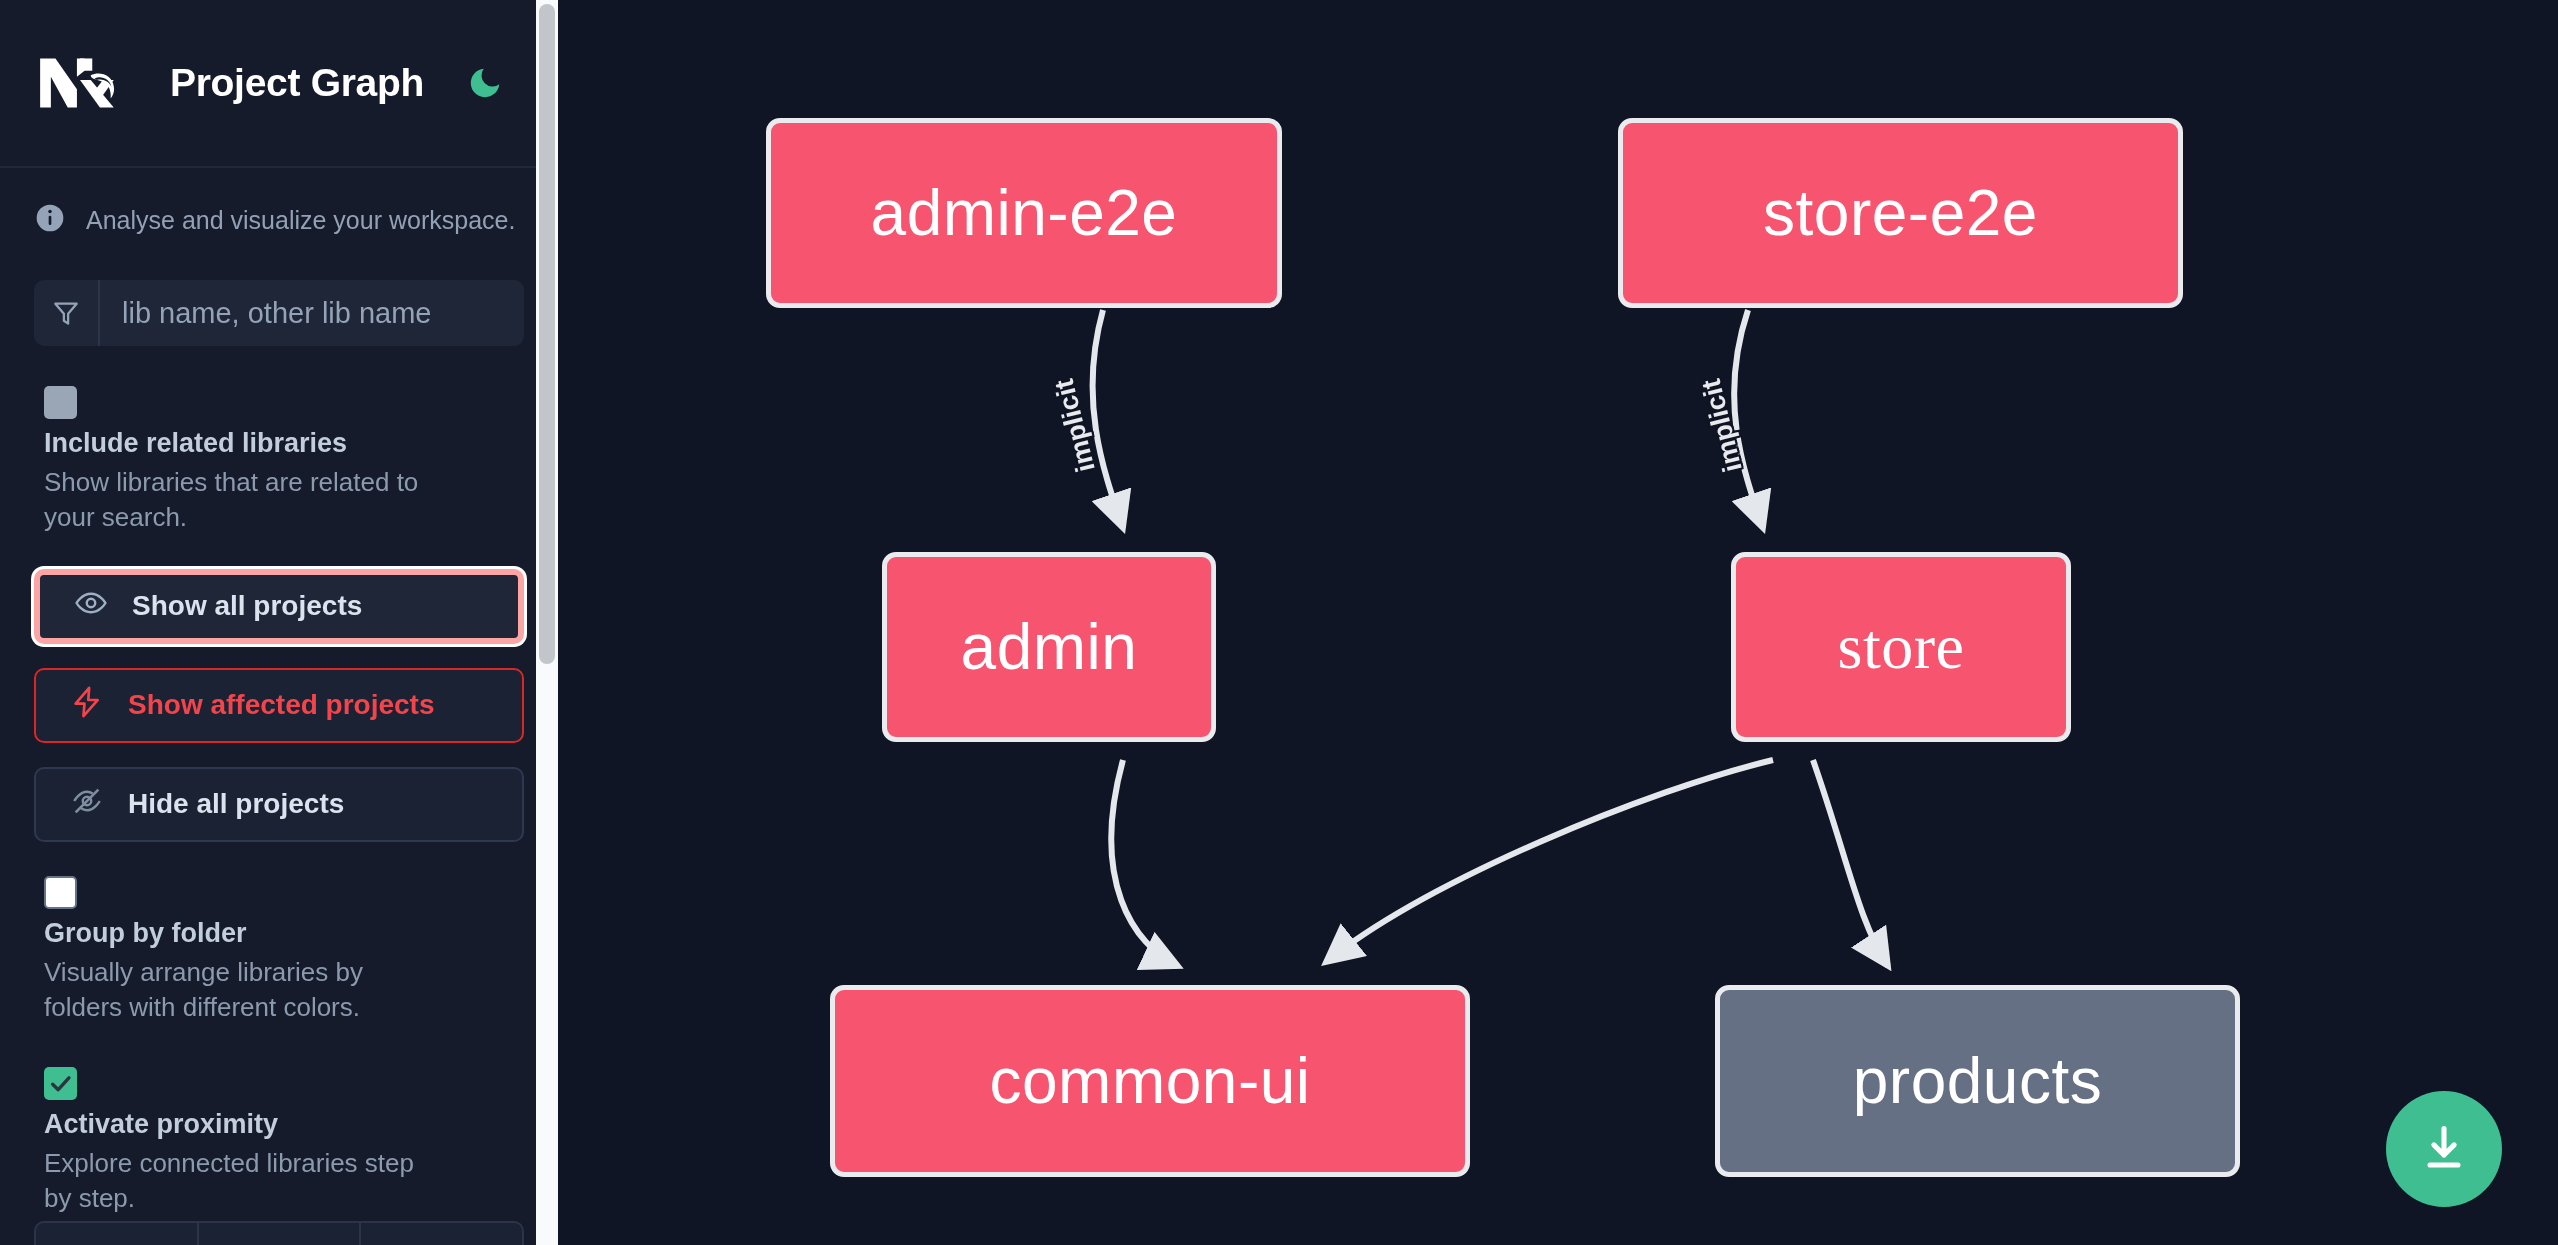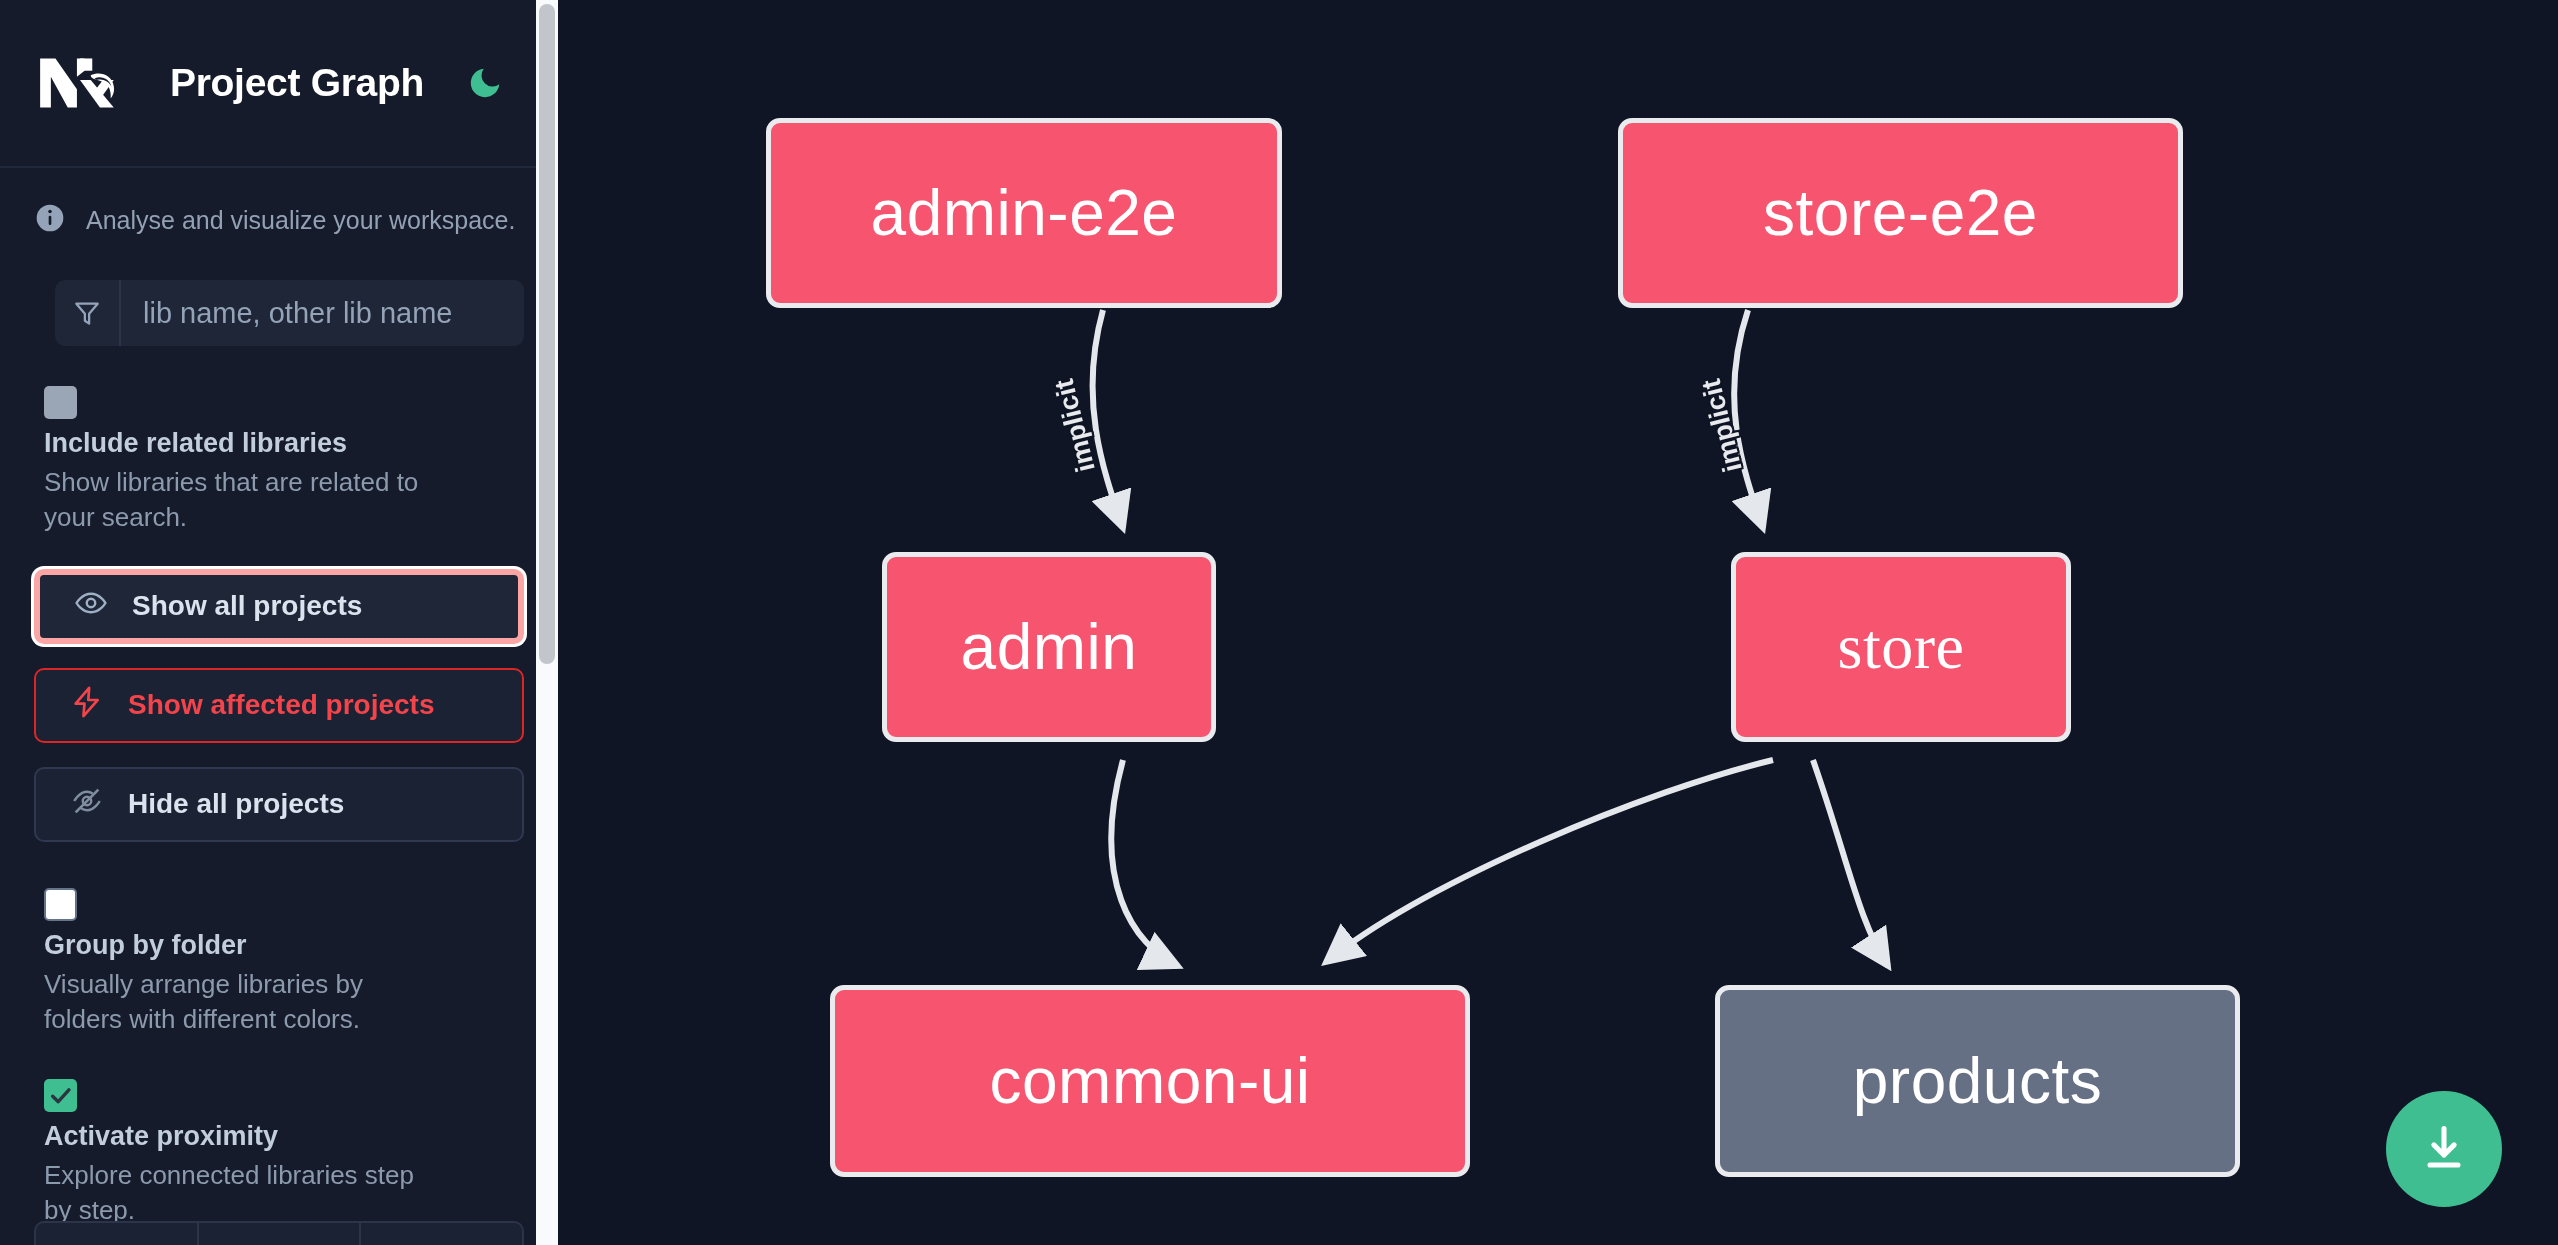--- a/index.html
+++ b/index.html
@@ -35,21 +35,21 @@
     display: flex; align-items: center; justify-content: center;
     cursor: pointer;
   }
 
   .sb-note {
     display: flex; align-items: center; gap: 20px;
     padding: 34px 34px 0 34px;
   }
   .sb-note-text { font-size: 25px; color: #93a1b5; }
 
-  .search-row { padding: 42px 34px 0 34px; margin-left: 21px; }
+  .search-row { padding: 42px 34px 0 34px; }
   .search-box {
     display: flex; align-items: center;
     height: 66px;
     background: #1e2638;
     border-radius: 10px;
     overflow: hidden;
   }
   .search-icon-wrap {
     width: 66px; height: 66px;
     display: flex; align-items: center; justify-content: center;
@@ -247,21 +247,21 @@
           <svg viewBox="0 0 24 24" width="34" height="34">
             <path d="M3 12s3.6-6.5 9-6.5c1.5 0 2.9.5 4 1.2M21 12s-3.6 6.5-9 6.5c-1.6 0-3-.5-4.2-1.3" fill="none" stroke="#7e8da0" stroke-width="1.7"></path>
             <circle cx="12" cy="12" r="3" fill="none" stroke="#7e8da0" stroke-width="1.7"></circle>
             <line x1="4" y1="20" x2="20" y2="4" stroke="#7e8da0" stroke-width="1.9"></line>
           </svg>
         </span>
         <span>Hide all projects</span>
       </div>
     </div>
 
-    <div class="chk-row" style="padding-top:40px">
+    <div class="chk-row" style="padding-top:28px">
       <span class="chk white"></span>
       <span class="chk-body">
         <span class="chk-title">Group by folder</span>
         <span class="chk-desc">Visually arrange libraries by folders with different colors.</span>
       </span>
     </div>
 
     <div class="chk-row" style="padding-top:36px">
       <span class="chk green">
         <svg viewBox="0 0 24 24" width="27" height="27">

